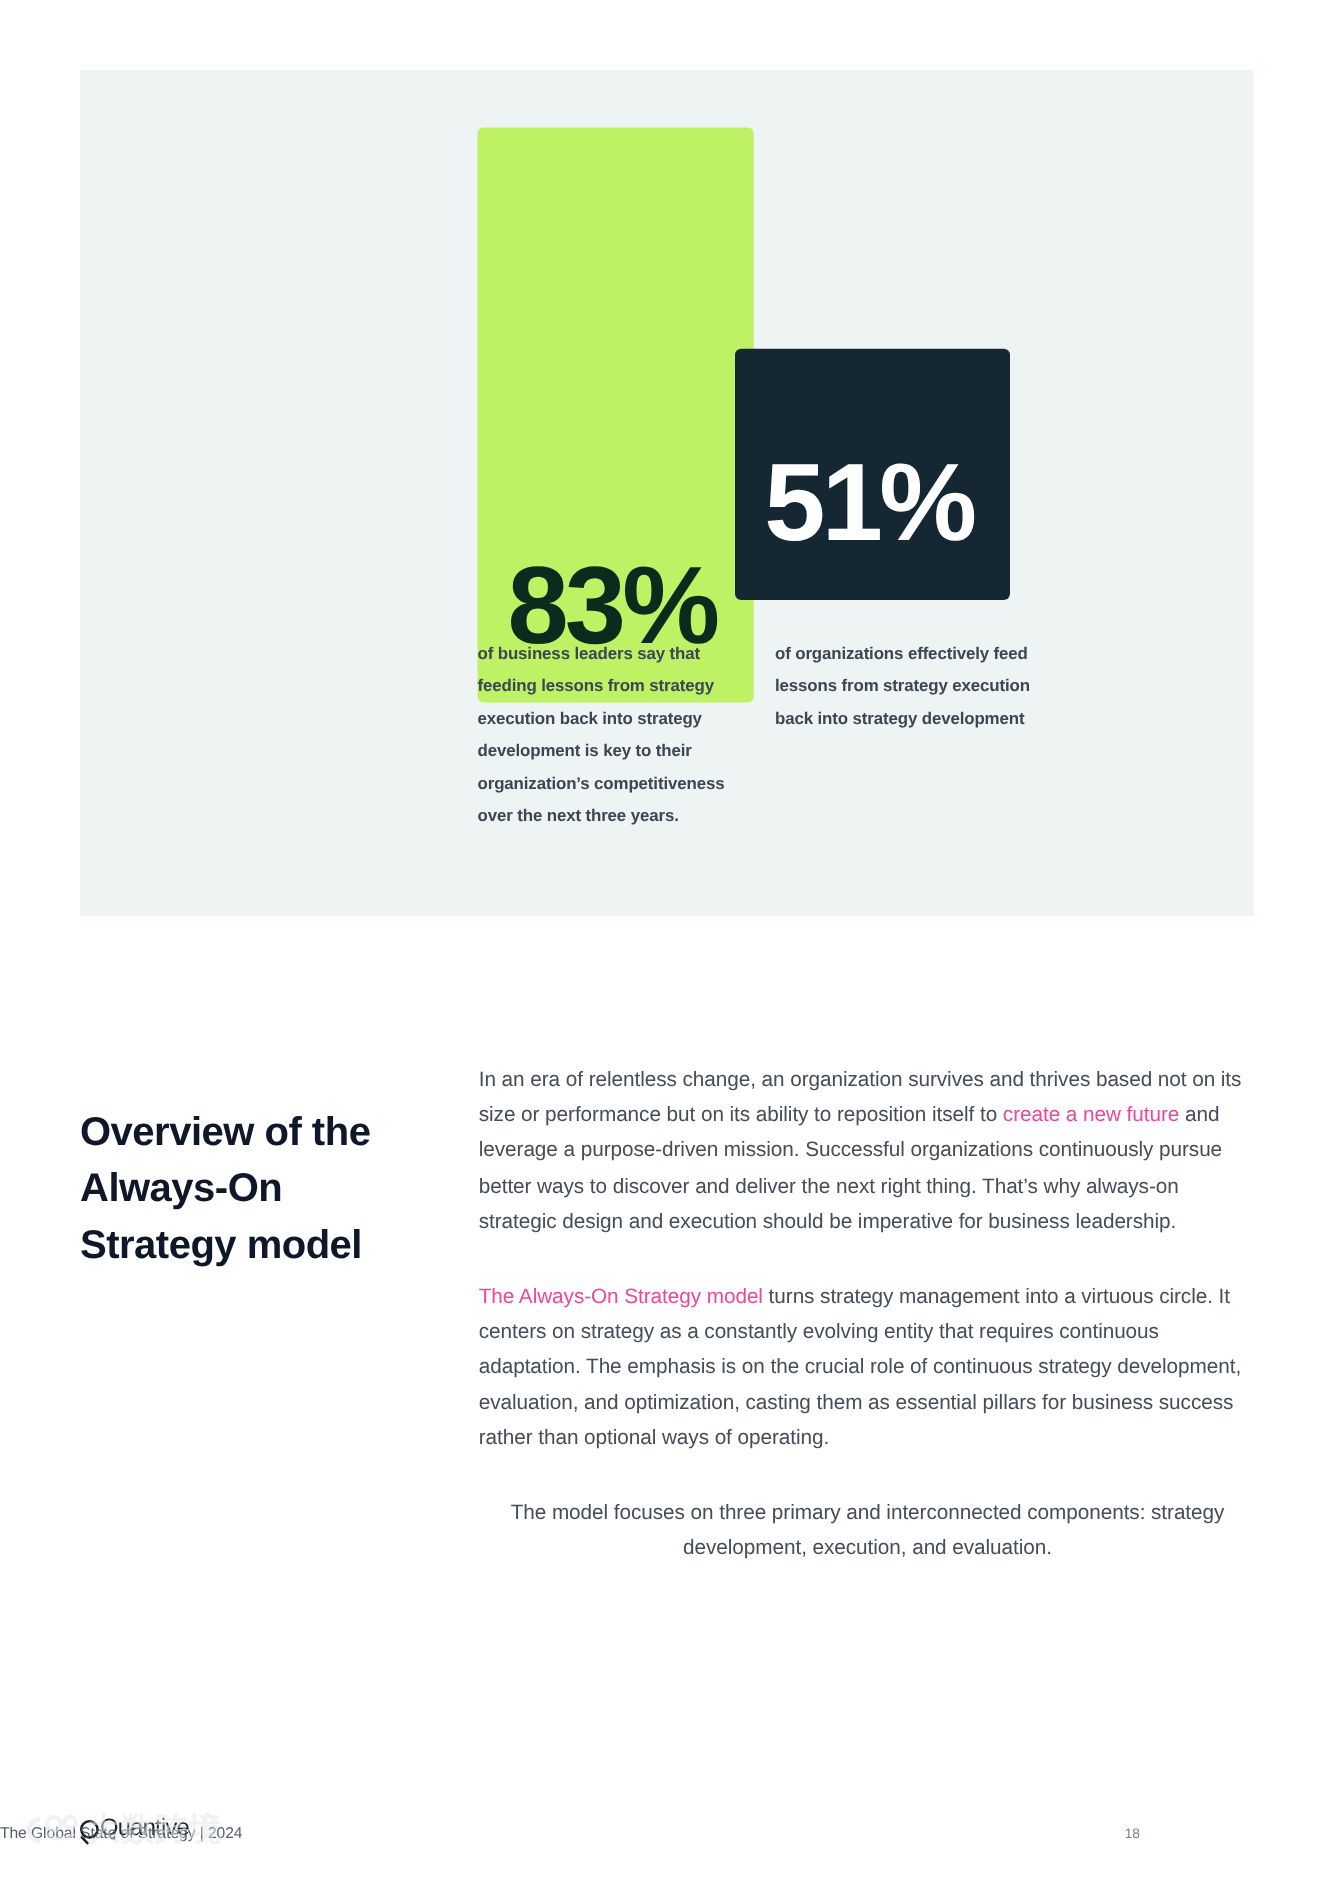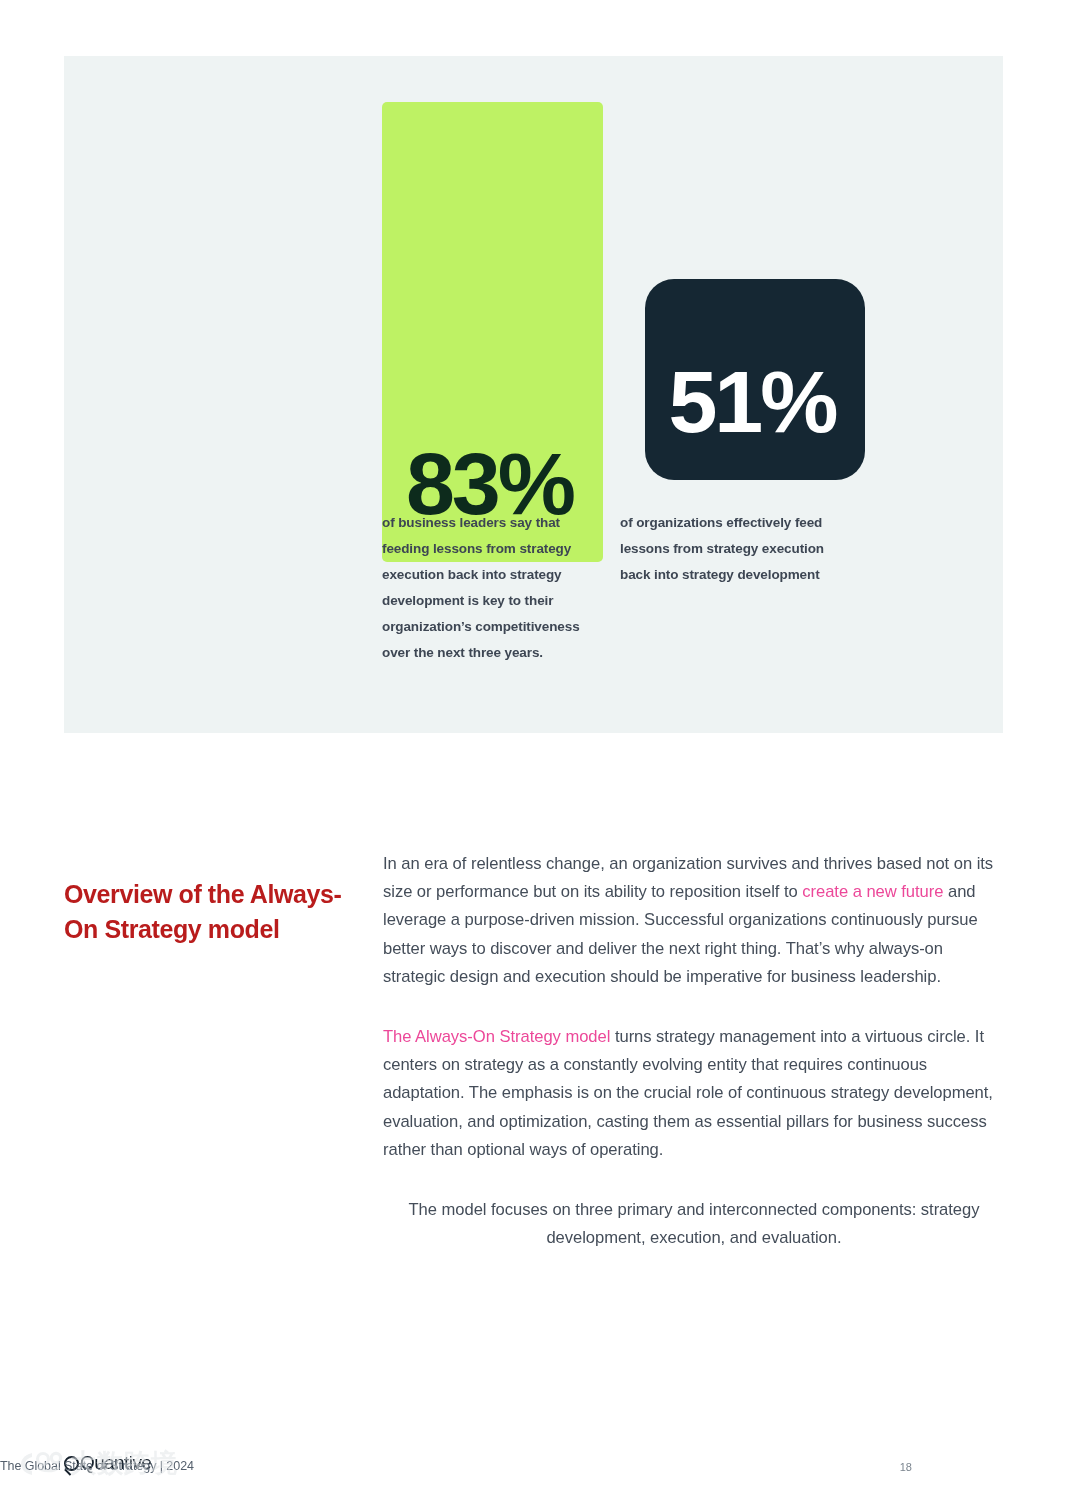--- a/index.html
+++ b/index.html
@@ -40,26 +40,25 @@
     border-radius: 5px;
   }
   .bar-primary {
     left: 318px;      
     top: 46px;        
     width: 221px;
     height: 460px;    
     background: #bef264;
   }
   .bar-secondary {
-    left: 581px;      
+    left: 524px;      
     top: 223px;       
     width: 220px;
     height: 201px;    
     background: #152733;
-    border-radius: 29px;
   }
 
   .bar-value {
     position: absolute;
     left: 0;
     right: 0;
     bottom: 30px;
     text-align: center;
     font-size: 88px;
     font-weight: 700;
@@ -101,24 +100,24 @@
     position: absolute;
     left: 64px;
     top: 850px;
     width: 941px;
   }
   .section-heading {
     position: absolute;
     left: 0;
     top: 6px;
     width: 290px;
-    font-size: 25px;
+    font-size: 32px;
     font-weight: 700;
     line-height: 1.42;
-    color: #b91c1c;
+    color: #0f172a;
     letter-spacing: -0.4px;
   }
   .section-body {
     position: absolute;
     left: 319px;
     top: 0;
     width: 622px;
   }
   .section-body p {
     margin: 0 0 32px 0;

